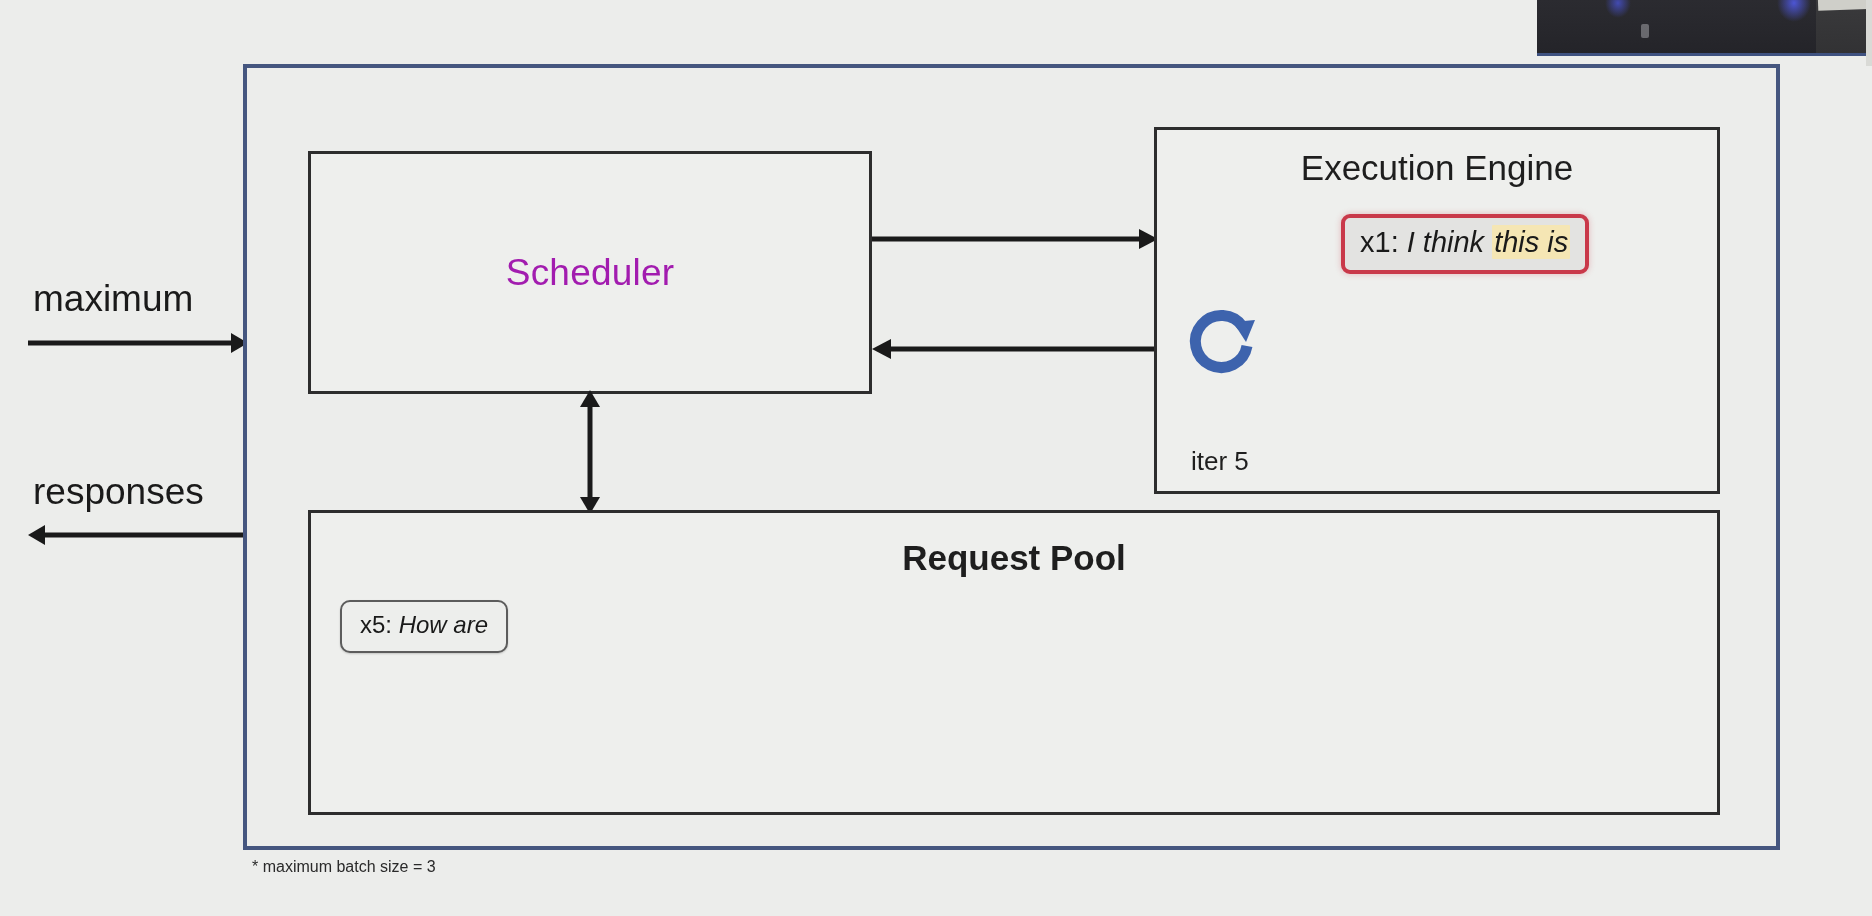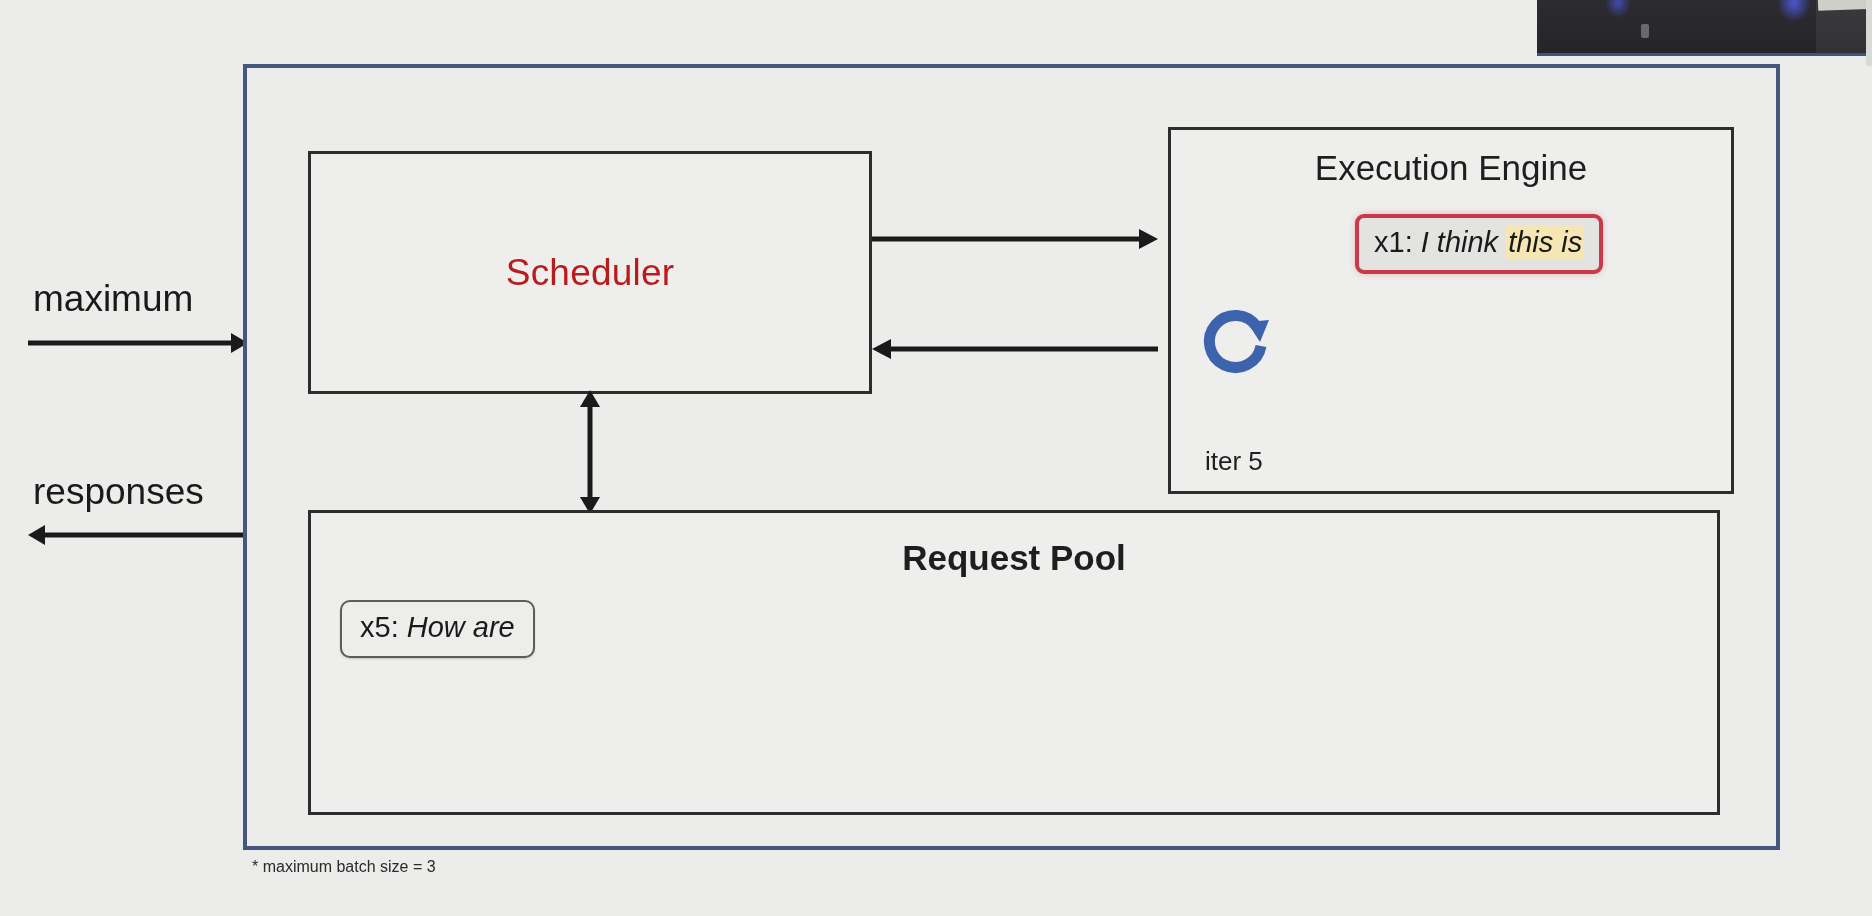--- a/index.html
+++ b/index.html
@@ -77,35 +77,34 @@
     height: 243px;
     border: 3px solid #2d2d2d;
     box-sizing: border-box;
     background: #eeefed;
     display: flex;
     align-items: center;
     justify-content: center;
   }
   #scheduler-box .title {
     font-size: 37px;
-    color: #b91c1c;
+    color: #a21caf;
     letter-spacing: 0.2px;
   }
 
   
   #engine-box {
     position: absolute;
     left: 1154px;
     top: 127px;
     width: 566px;
     height: 367px;
     border: 3px solid #2d2d2d;
     box-sizing: border-box;
     background: #eeefed;
-    margin-left: 14px;
   }
   #engine-title {
     position: absolute;
     left: 0; right: 0; top: 18px;
     text-align: center;
     font-size: 35px;
     color: #1e1e1e;
   }
   #iter-label {
     position: absolute;
@@ -172,21 +171,21 @@
   #pool-items {
     position: absolute;
     left: 29px;
     top: 87px;
   }
   .pool-box-item {
     border: 2px solid #5c5c5c;
     border-radius: 10px;
     background: #edeeec;
     padding: 9px 18px 12px 18px;
-    font-size: 29px;
+    font-size: 24px;
     color: #1a1a1a;
     white-space: nowrap;
     display: inline-block;
     box-shadow: 0 1px 2px rgba(0,0,0,0.18);
   }
 
   
   .arrow-svg { position: absolute; overflow: visible; }
 
   #requests-label {

